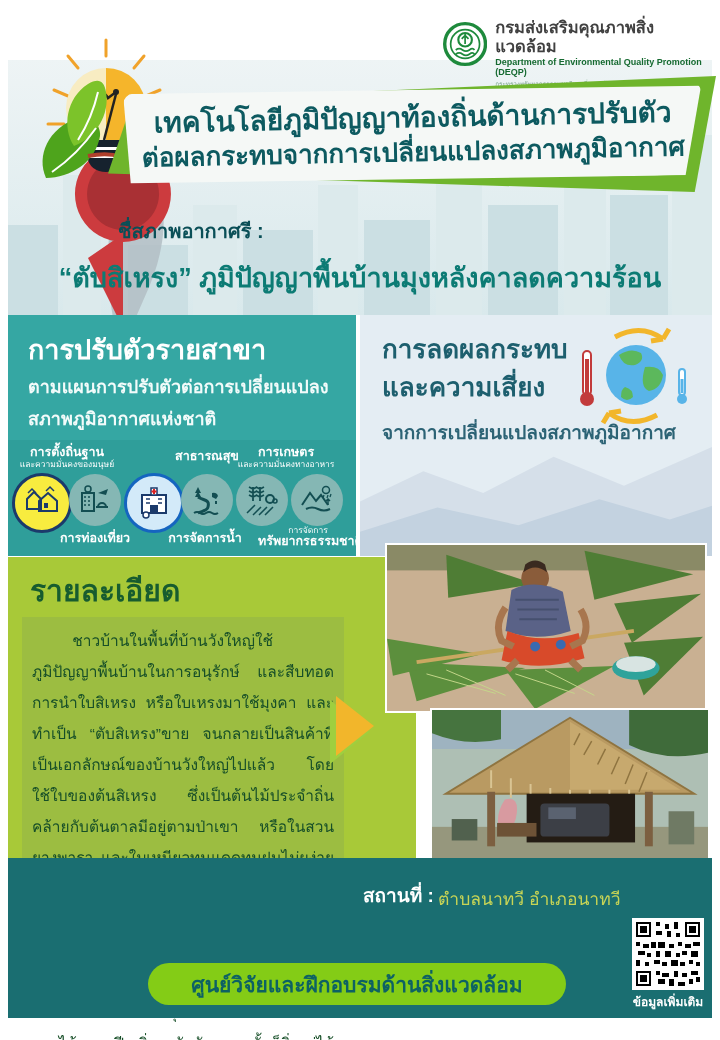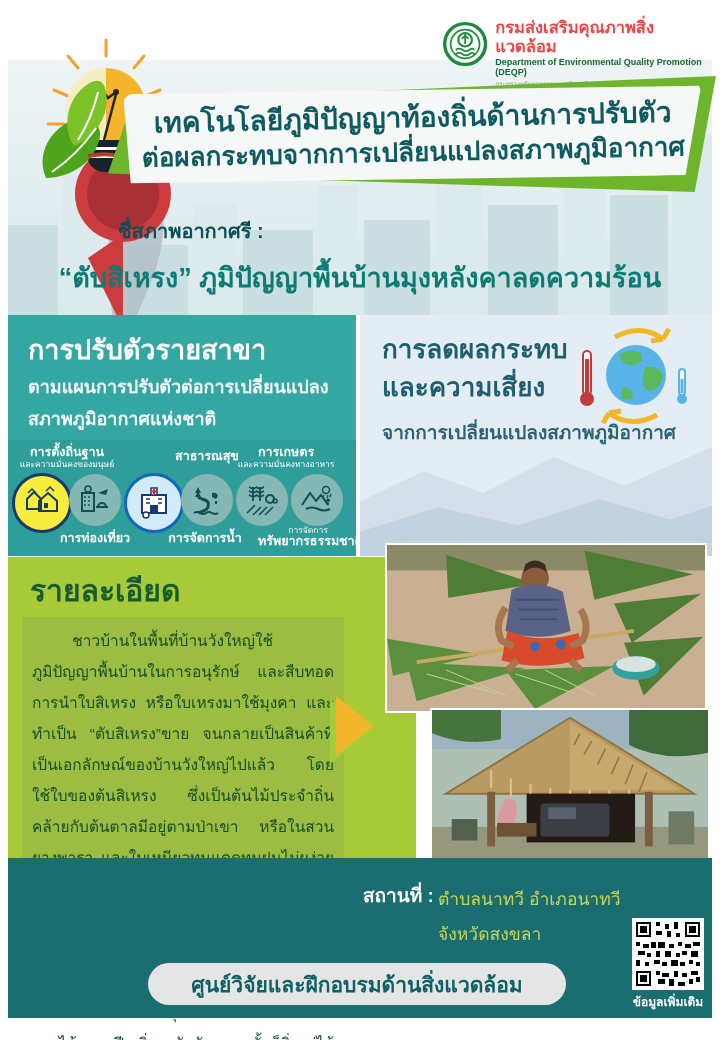--- a/index.html
+++ b/index.html
@@ -8,21 +8,21 @@
   .abs{position:absolute;}
 
   
   .sky{left:8px;top:58px;width:704px;height:257px;background:linear-gradient(#eef4f5,#d9e9ec);}
   .bld{position:absolute;bottom:0;background:#cbdfe3;}
   .bld.light{background:#dceaec;}
 
   
   .hdr{left:0;top:0;width:720px;height:60px;background:#fff;}
   .logo-wrap{left:443px;top:18px;width:270px;height:62px;display:flex;gap:8px;align-items:flex-start;}
-  .org-th{color:#ef4444;font-weight:bold;font-size:16.5px;line-height:1.15;}
+  .org-th{color:#404040;font-weight:bold;font-size:16.5px;line-height:1.15;}
   .org-en{color:#166a31;font-weight:bold;font-size:9px;margin-top:1px;}
   .org-sub{color:#7aa389;font-size:6.3px;margin-top:2px;}
 
   
   .banner-green{left:108px;top:76px;width:608px;height:116px;background:#6fb52c;
     clip-path:polygon(4% 22%,100% 0%,96.5% 100%,0% 84%);}
   .banner-white{left:124px;top:88px;width:578px;height:93px;background:#f5f8f6;border-radius:10px;
     transform:rotate(-1.2deg);clip-path:polygon(0 0,100% 4%,97% 100%,1% 96%);
     display:flex;flex-direction:column;justify-content:center;align-items:center;}
   .title-l1{color:#0d5a60;font-weight:bold;font-size:28px;line-height:1.3;}
@@ -67,21 +67,21 @@
 
   
   .photo{border:2px solid #fff;box-sizing:border-box;overflow:hidden;}
   .photo1{left:385px;top:543px;width:322px;height:170px;}
   .photo2{left:430px;top:708px;width:280px;height:152px;}
 
   
   .footer-teal{left:8px;top:858px;width:704px;height:160px;background:#1a6e71;}
   .loc-label{left:363px;top:880px;color:#ffffff;font-weight:bold;font-size:19px;}
   .loc-val{left:438px;top:882px;color:#c7d455;font-size:17.5px;line-height:2.0;}
-  .pill{left:148px;top:963px;width:418px;height:42px;background:#e5e5e5;border-radius:22px;
+  .pill{left:148px;top:963px;width:418px;height:42px;background:#84cc16;border-radius:22px;
     display:flex;align-items:center;justify-content:center;}
   .pill-text{color:#0d6164;font-weight:bold;font-size:21px;}
   .qr-box{left:632px;top:918px;width:72px;height:72px;background:#ffffff;padding:4px;box-sizing:border-box;}
   .qr-label{left:618px;top:992px;width:100px;text-align:center;color:#ffffff;font-weight:bold;font-size:12px;}
 </style>
 </head>
 <body>
 
 <div class="poster">
 
@@ -332,21 +332,20 @@
     <path d="M74 92 q14 -4 12 14 q-2 18 -16 22 q-8 -18 4 -36" fill="#d89aa0"></path>
     <rect x="66" y="116" width="40" height="14" fill="#6d5236"></rect>
     <rect x="240" y="104" width="26" height="34" fill="#6f7a64"></rect>
     <rect x="20" y="112" width="26" height="22" fill="#51614e"></rect>
   </svg>
 
   <div class="abs footer-teal"></div>
   <div class="abs loc-label">สถานที่ :</div>
   <div class="abs loc-val">
     <div>ตำบลนาทวี อำเภอนาทวี</div>
-    <div>จังหวัดสงขลา</div>
   </div>
 
   <div class="abs pill">
     <span class="pill-text">ศูนย์วิจัยและฝึกอบรมด้านสิ่งแวดล้อม</span>
   </div>
 
   <div class="abs qr-box">
     <svg width="64" height="64" viewBox="0 0 29 29" shape-rendering="crispEdges">
       <rect width="29" height="29" fill="#fff"></rect>
       <g fill="#000">

